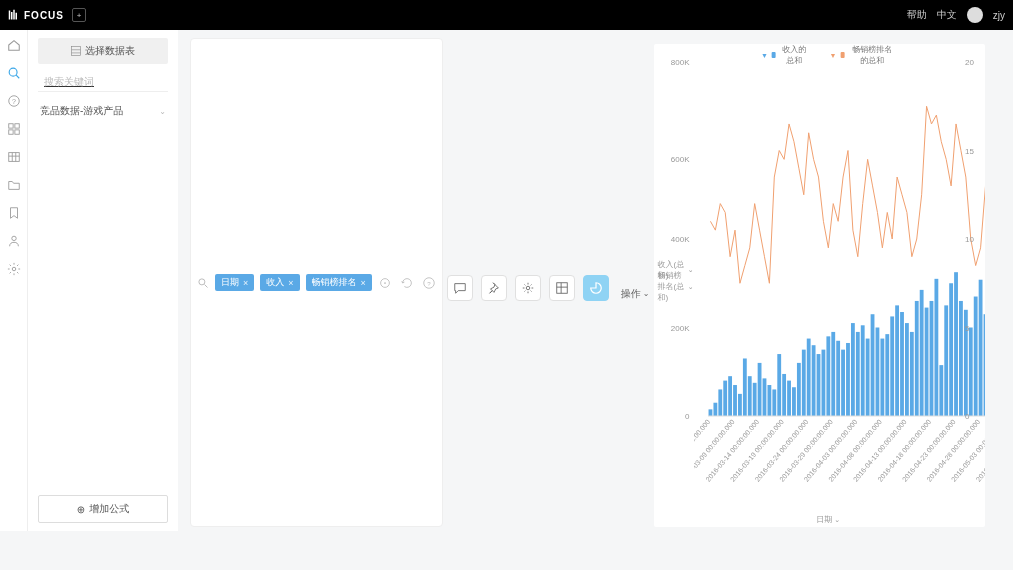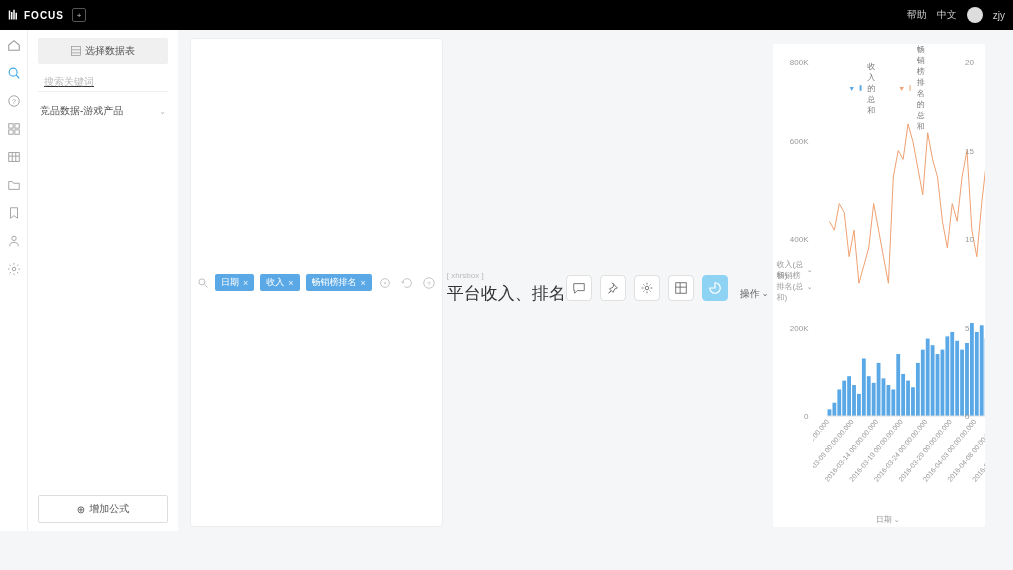--- a/index.html
+++ b/index.html
@@ -163,24 +163,20 @@
             <path d="M3 8a5 5 0 1 1 2 4M3 8l-1-2M3 8l2-1" fill="none" stroke="currentColor"></path>
           </svg>
         <svg class="qa" viewBox="0 0 16 16">
             <circle cx="8" cy="8" r="6" fill="none" stroke="currentColor"></circle>
             <text x="8" y="11" text-anchor="middle" font-size="7" fill="currentColor">?</text>
           </svg>
       </div>
     </div>
 
     <div class="title-row">
-      <div>
-        <div class="bc">[ xhrsbox ]</div>
-        <div class="title">平台收入、排名</div>
-      </div>
       <div class="title-actions">
         <div class="ta">
             <svg width="14" height="14" viewBox="0 0 16 16">
               <path d="M2 3h12v8H6l-3 3V11H2z" fill="none" stroke="currentColor"></path>
             </svg>
           </div>
         <div class="ta">
             <svg width="14" height="14" viewBox="0 0 16 16">
               <path d="M7 2l6 6-3 1-2 4-2-2-3 3 3-3-2-2 4-2 1-3z" fill="none" stroke="currentColor"></path>
             </svg>
@@ -216,21 +212,21 @@
             <span>收入(总和)</span> 
             <span style="font-size:7px">⌄</span>
           </div>
         <div class="axis-sel" style="top:226px">
             <span>畅销榜排名(总和)</span> 
             <span style="font-size:7px">⌄</span>
           </div>
       <div style="position: absolute; right: 4px; top: 368px; font-size: 8px; color: rgb(153, 153, 153);">0</div>
           <div style="position: absolute; right: 4px; top: 279.5px; font-size: 8px; color: rgb(153, 153, 153);">200K</div>
           <div style="position: absolute; right: 4px; top: 191px; font-size: 8px; color: rgb(153, 153, 153);">400K</div>
-          <div style="position: absolute; right: 4px; top: 93px; font-size: 8px; color: rgb(153, 153, 153);">600K</div>
+          <div style="position: absolute; right: 4px; top: 111px; font-size: 8px; color: rgb(153, 153, 153);">600K</div>
           <div style="position: absolute; right: 4px; top: 14px; font-size: 8px; color: rgb(153, 153, 153);">800K</div>
         </div>
       <div class="plot">
         <div class="legend">
           <div class="lg">
               <span style="color:#5aa9e6;font-size:7px">▼</span>
               <span class="sw" style="background:#5aa9e6"></span>
               <span>收入的总和</span>
             </div>
           <div class="lg">

